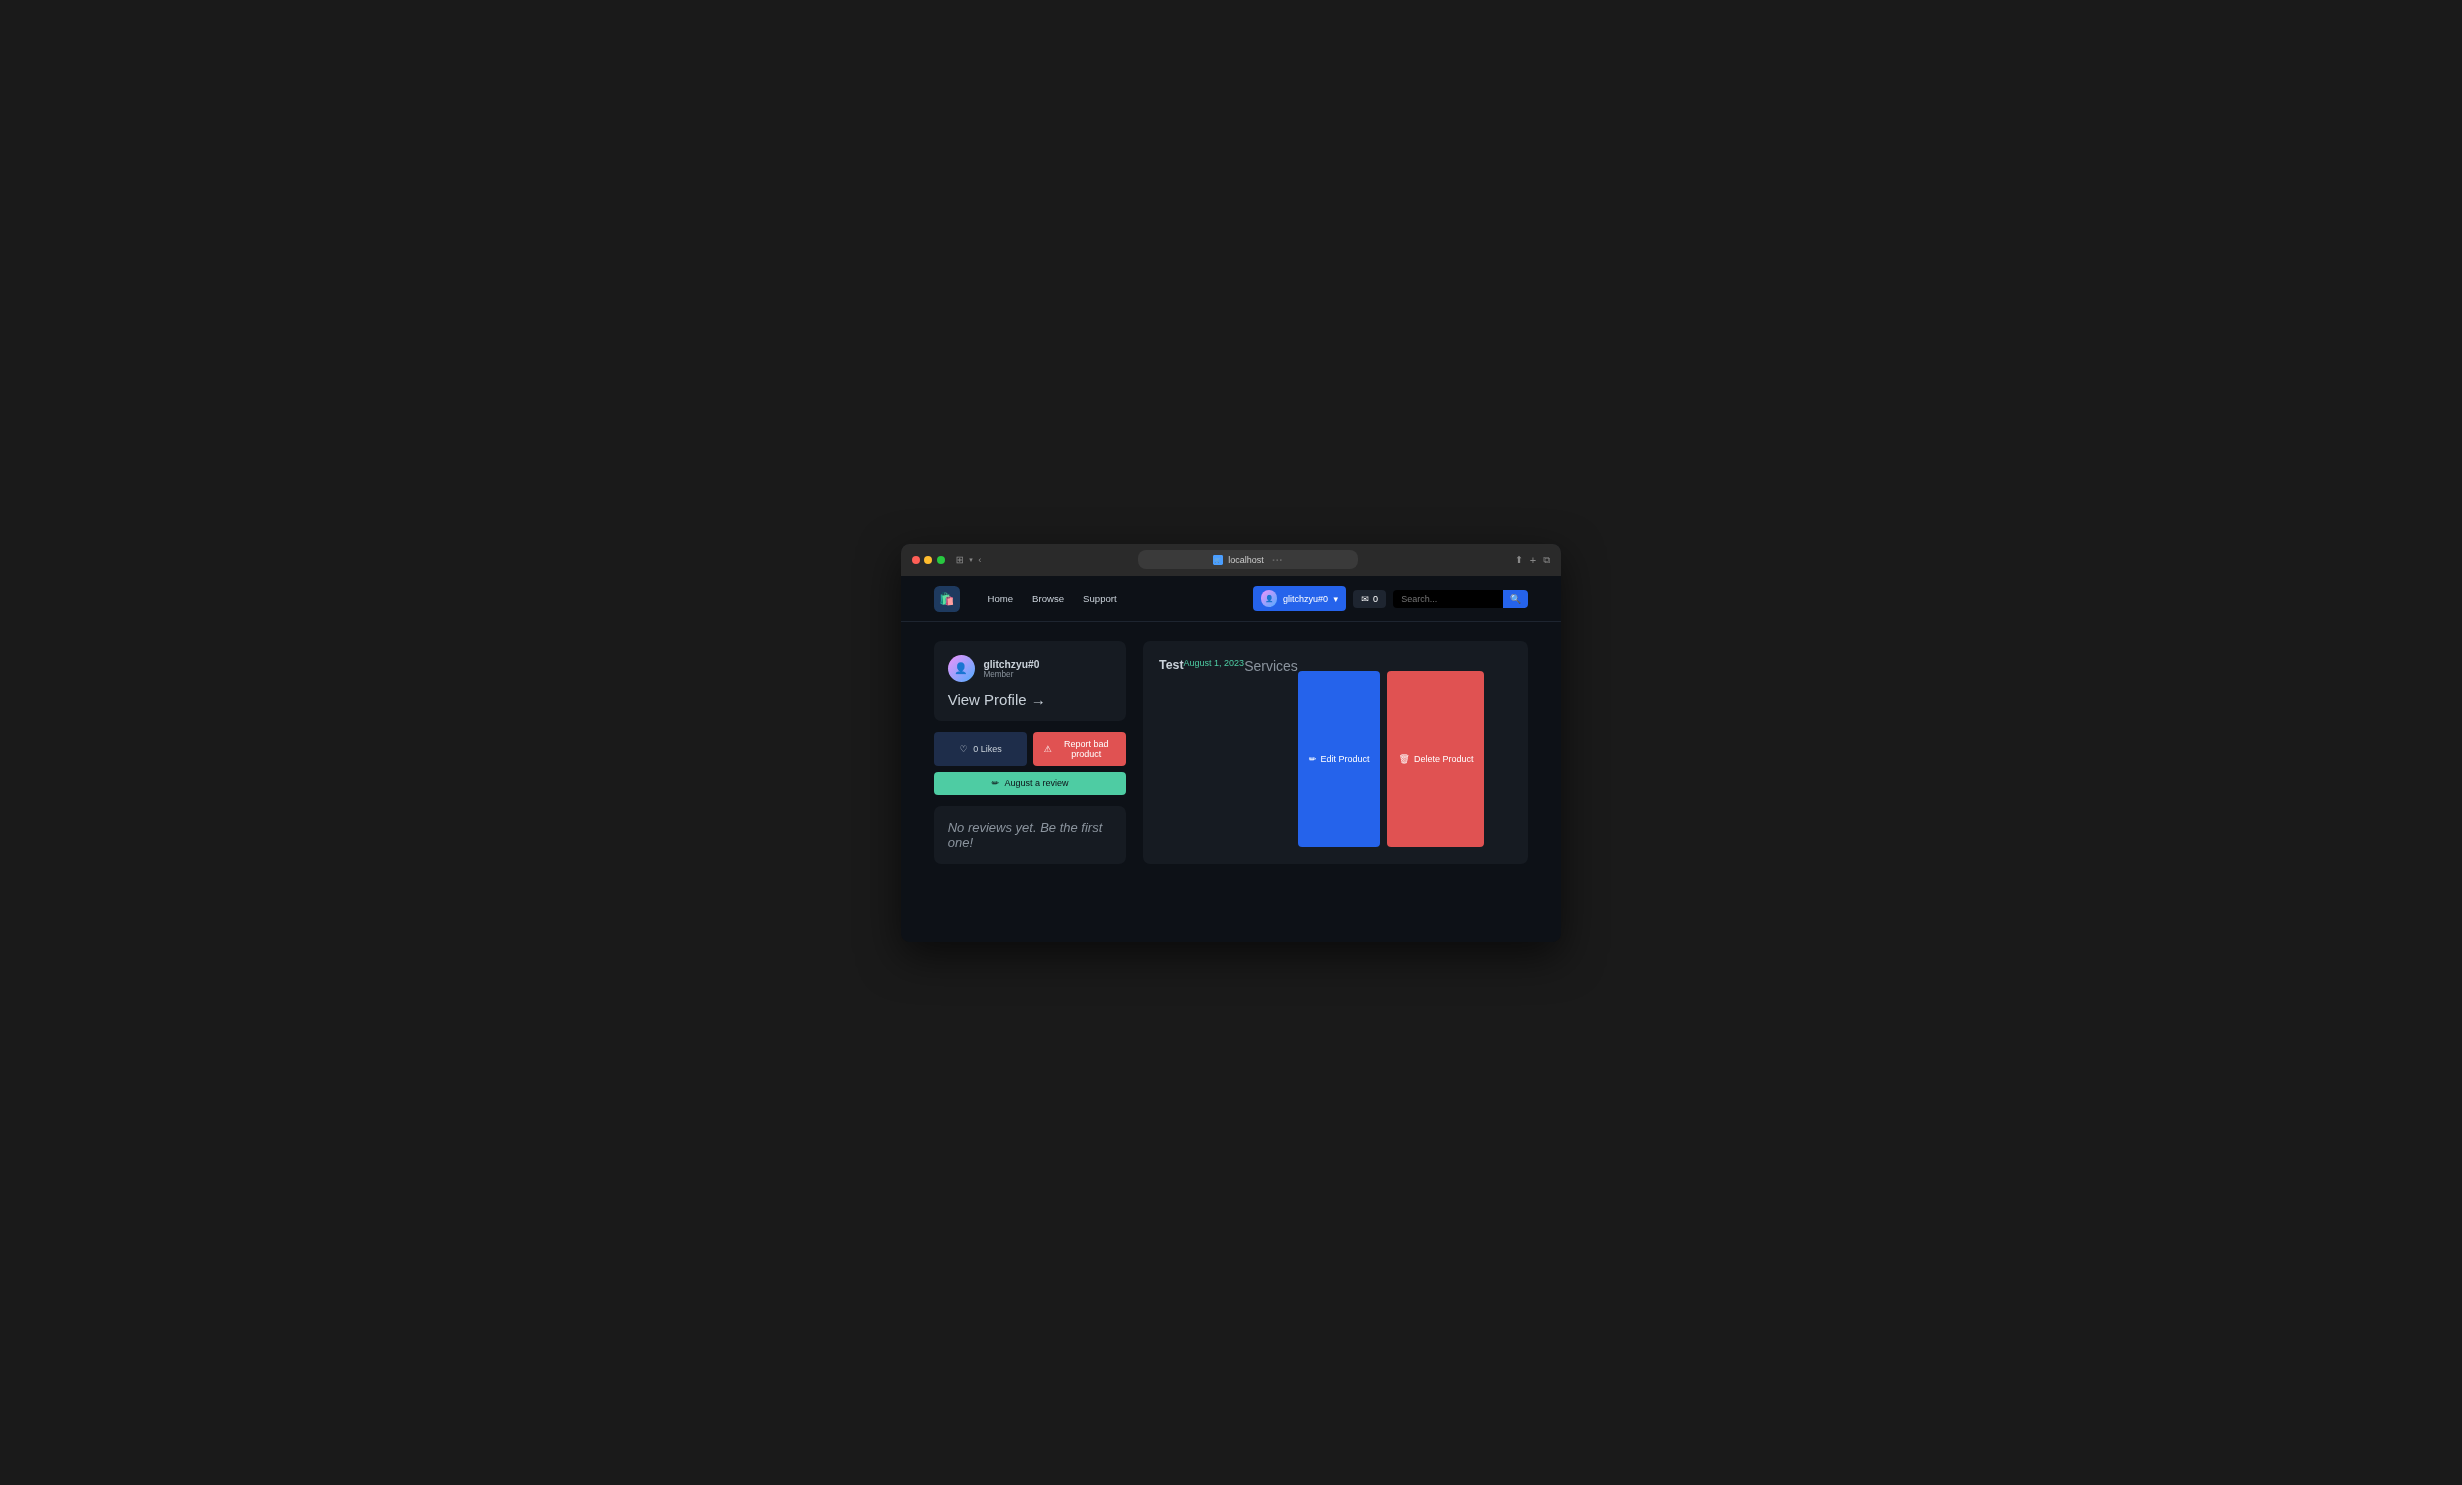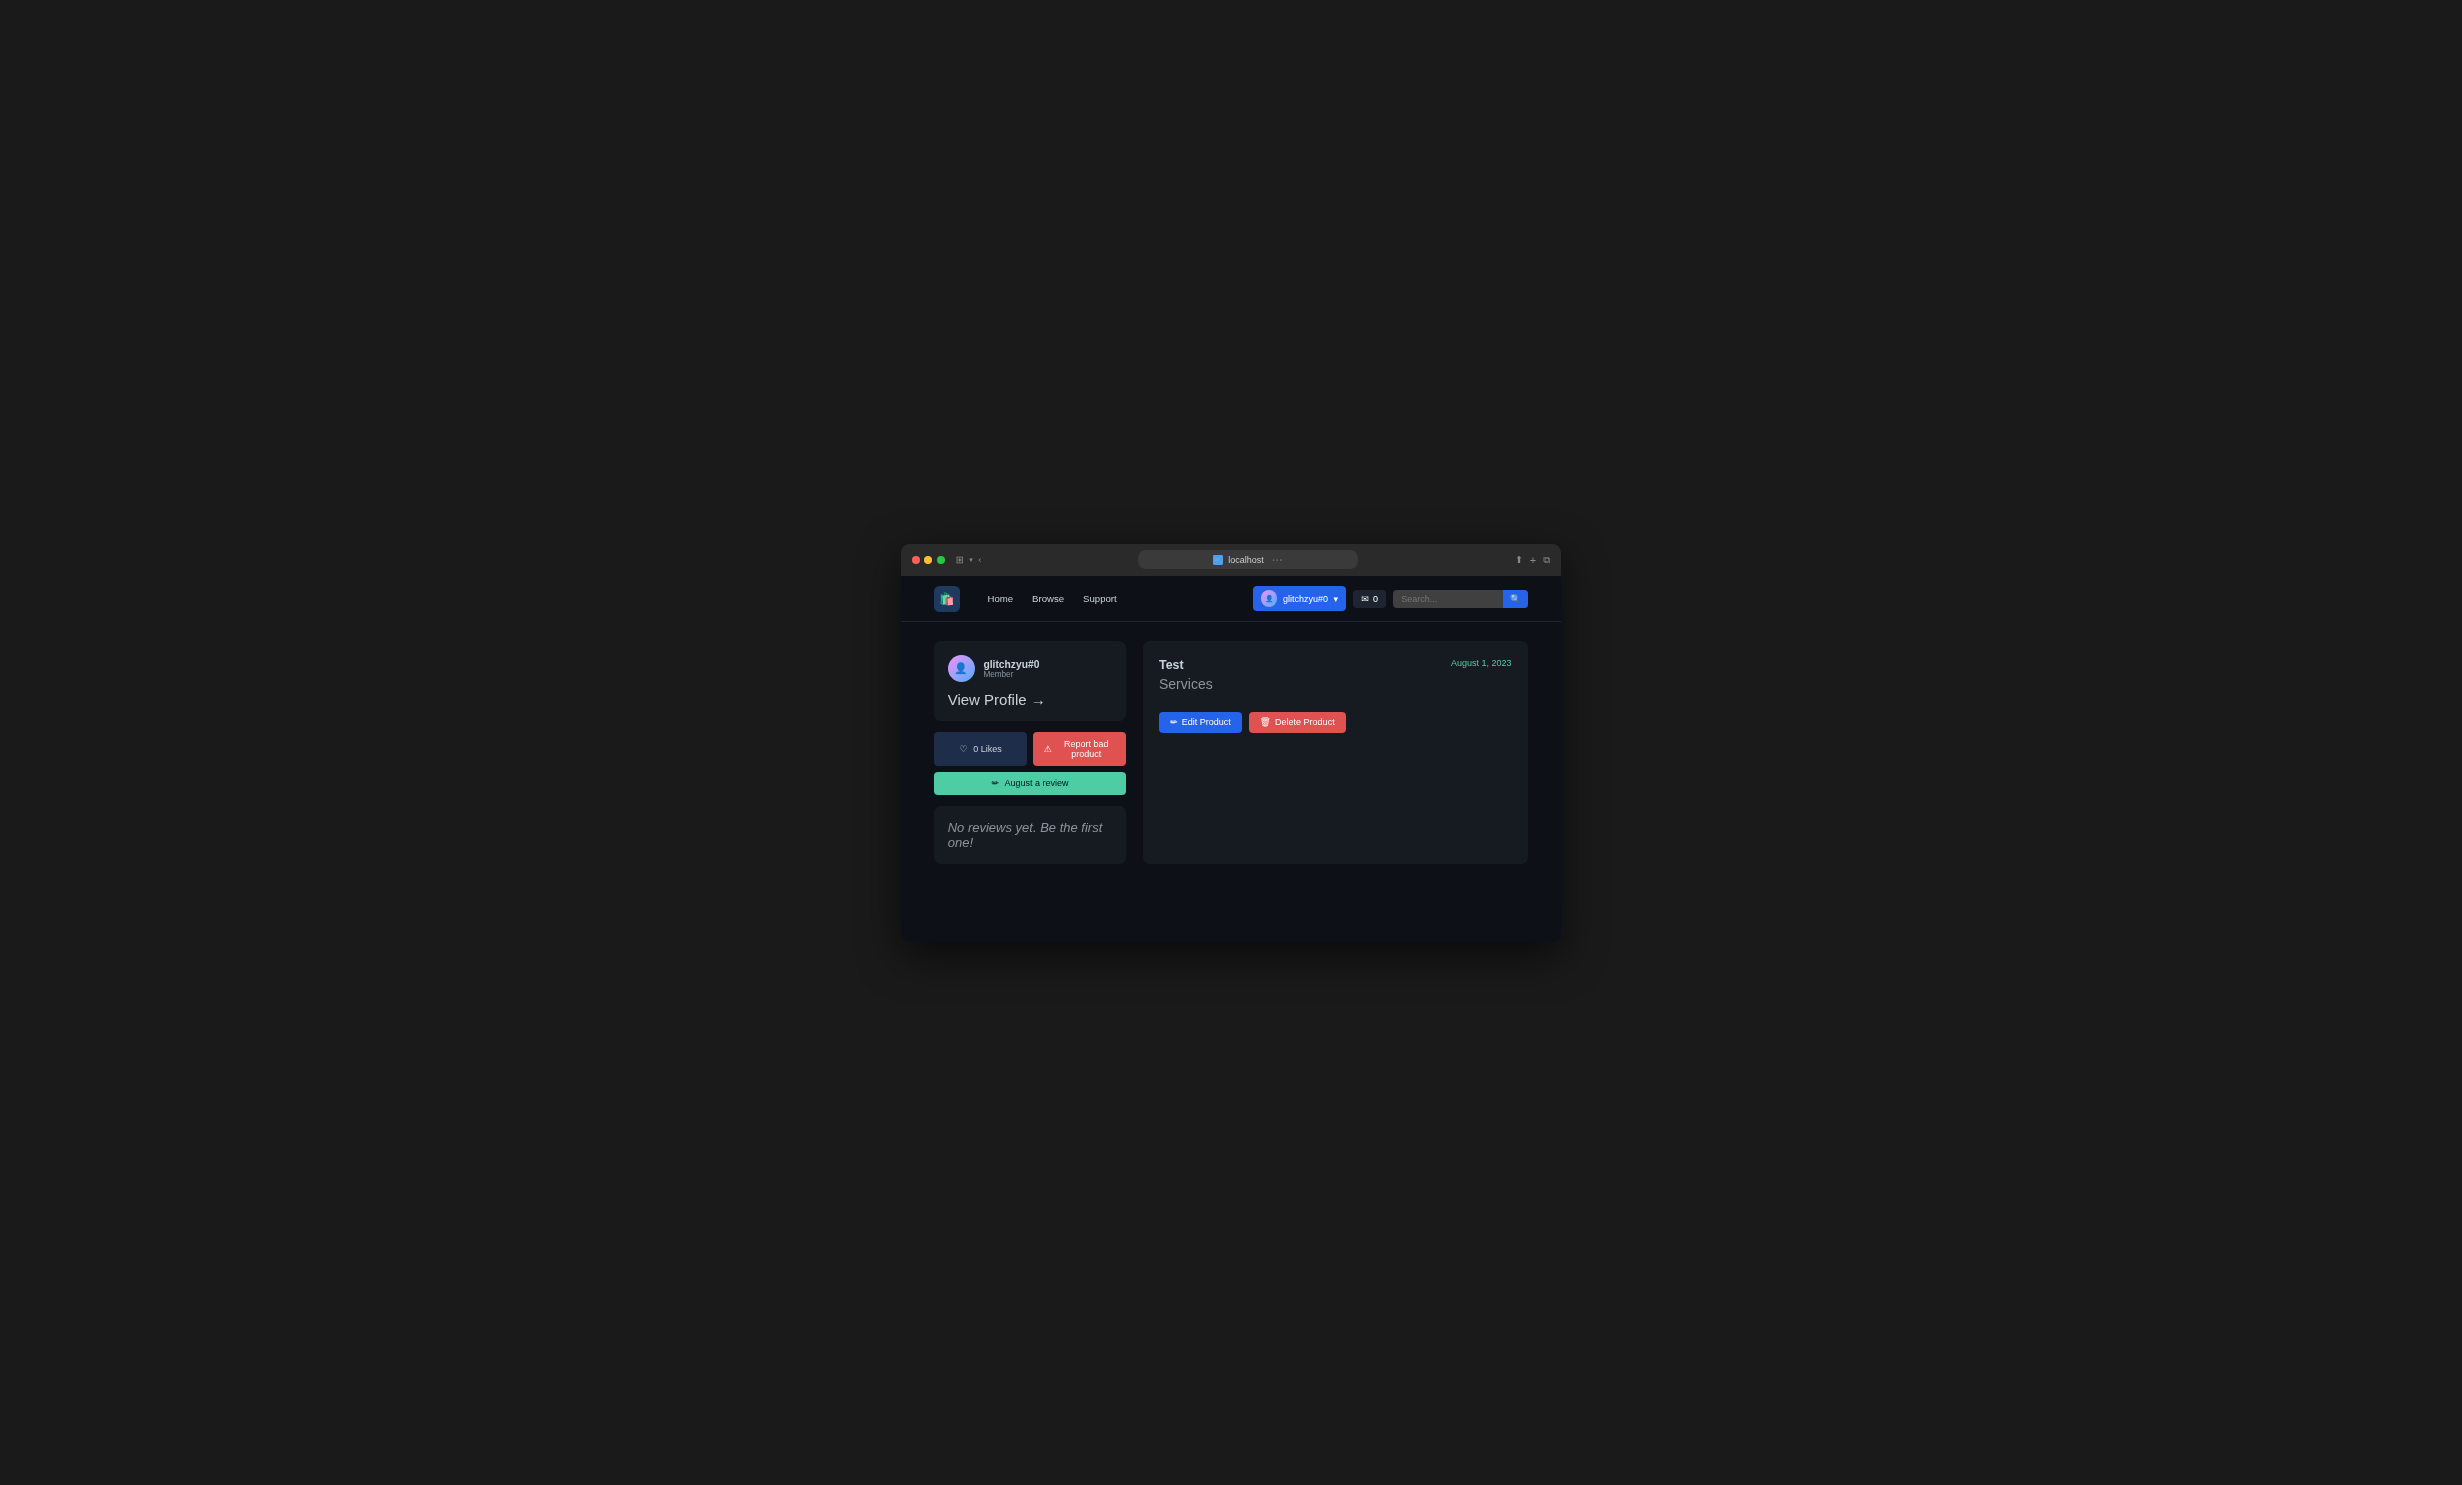--- a/index.html
+++ b/index.html
@@ -162,21 +162,21 @@
       display: flex;
       align-items: center;
       gap: 4.1px;
       cursor: pointer;
       font-size: 9px;
     }
 
     .search-bar {
       display: flex;
       align-items: center;
-      background: #404040;
+      background: #000000;
       border-radius: 4.1px;
       overflow: hidden;
     }
 
     .search-input {
       background: transparent;
       border: none;
       outline: none;
       color: #8b949e;
       padding: 4.1px 8.2px;
@@ -321,21 +321,20 @@
     }
 
     
     .right-panel {
       flex: 1;
       background: #161b22;
       border-radius: 6.9px;
       padding: 16.5px;
       min-height: 192px;
       display: flex;
-      flex-direction: column;
     }
 
     .product-header {
       display: flex;
       justify-content: space-between;
       align-items: flex-start;
       margin-bottom: 4.1px;
     }
 
     .product-title {

